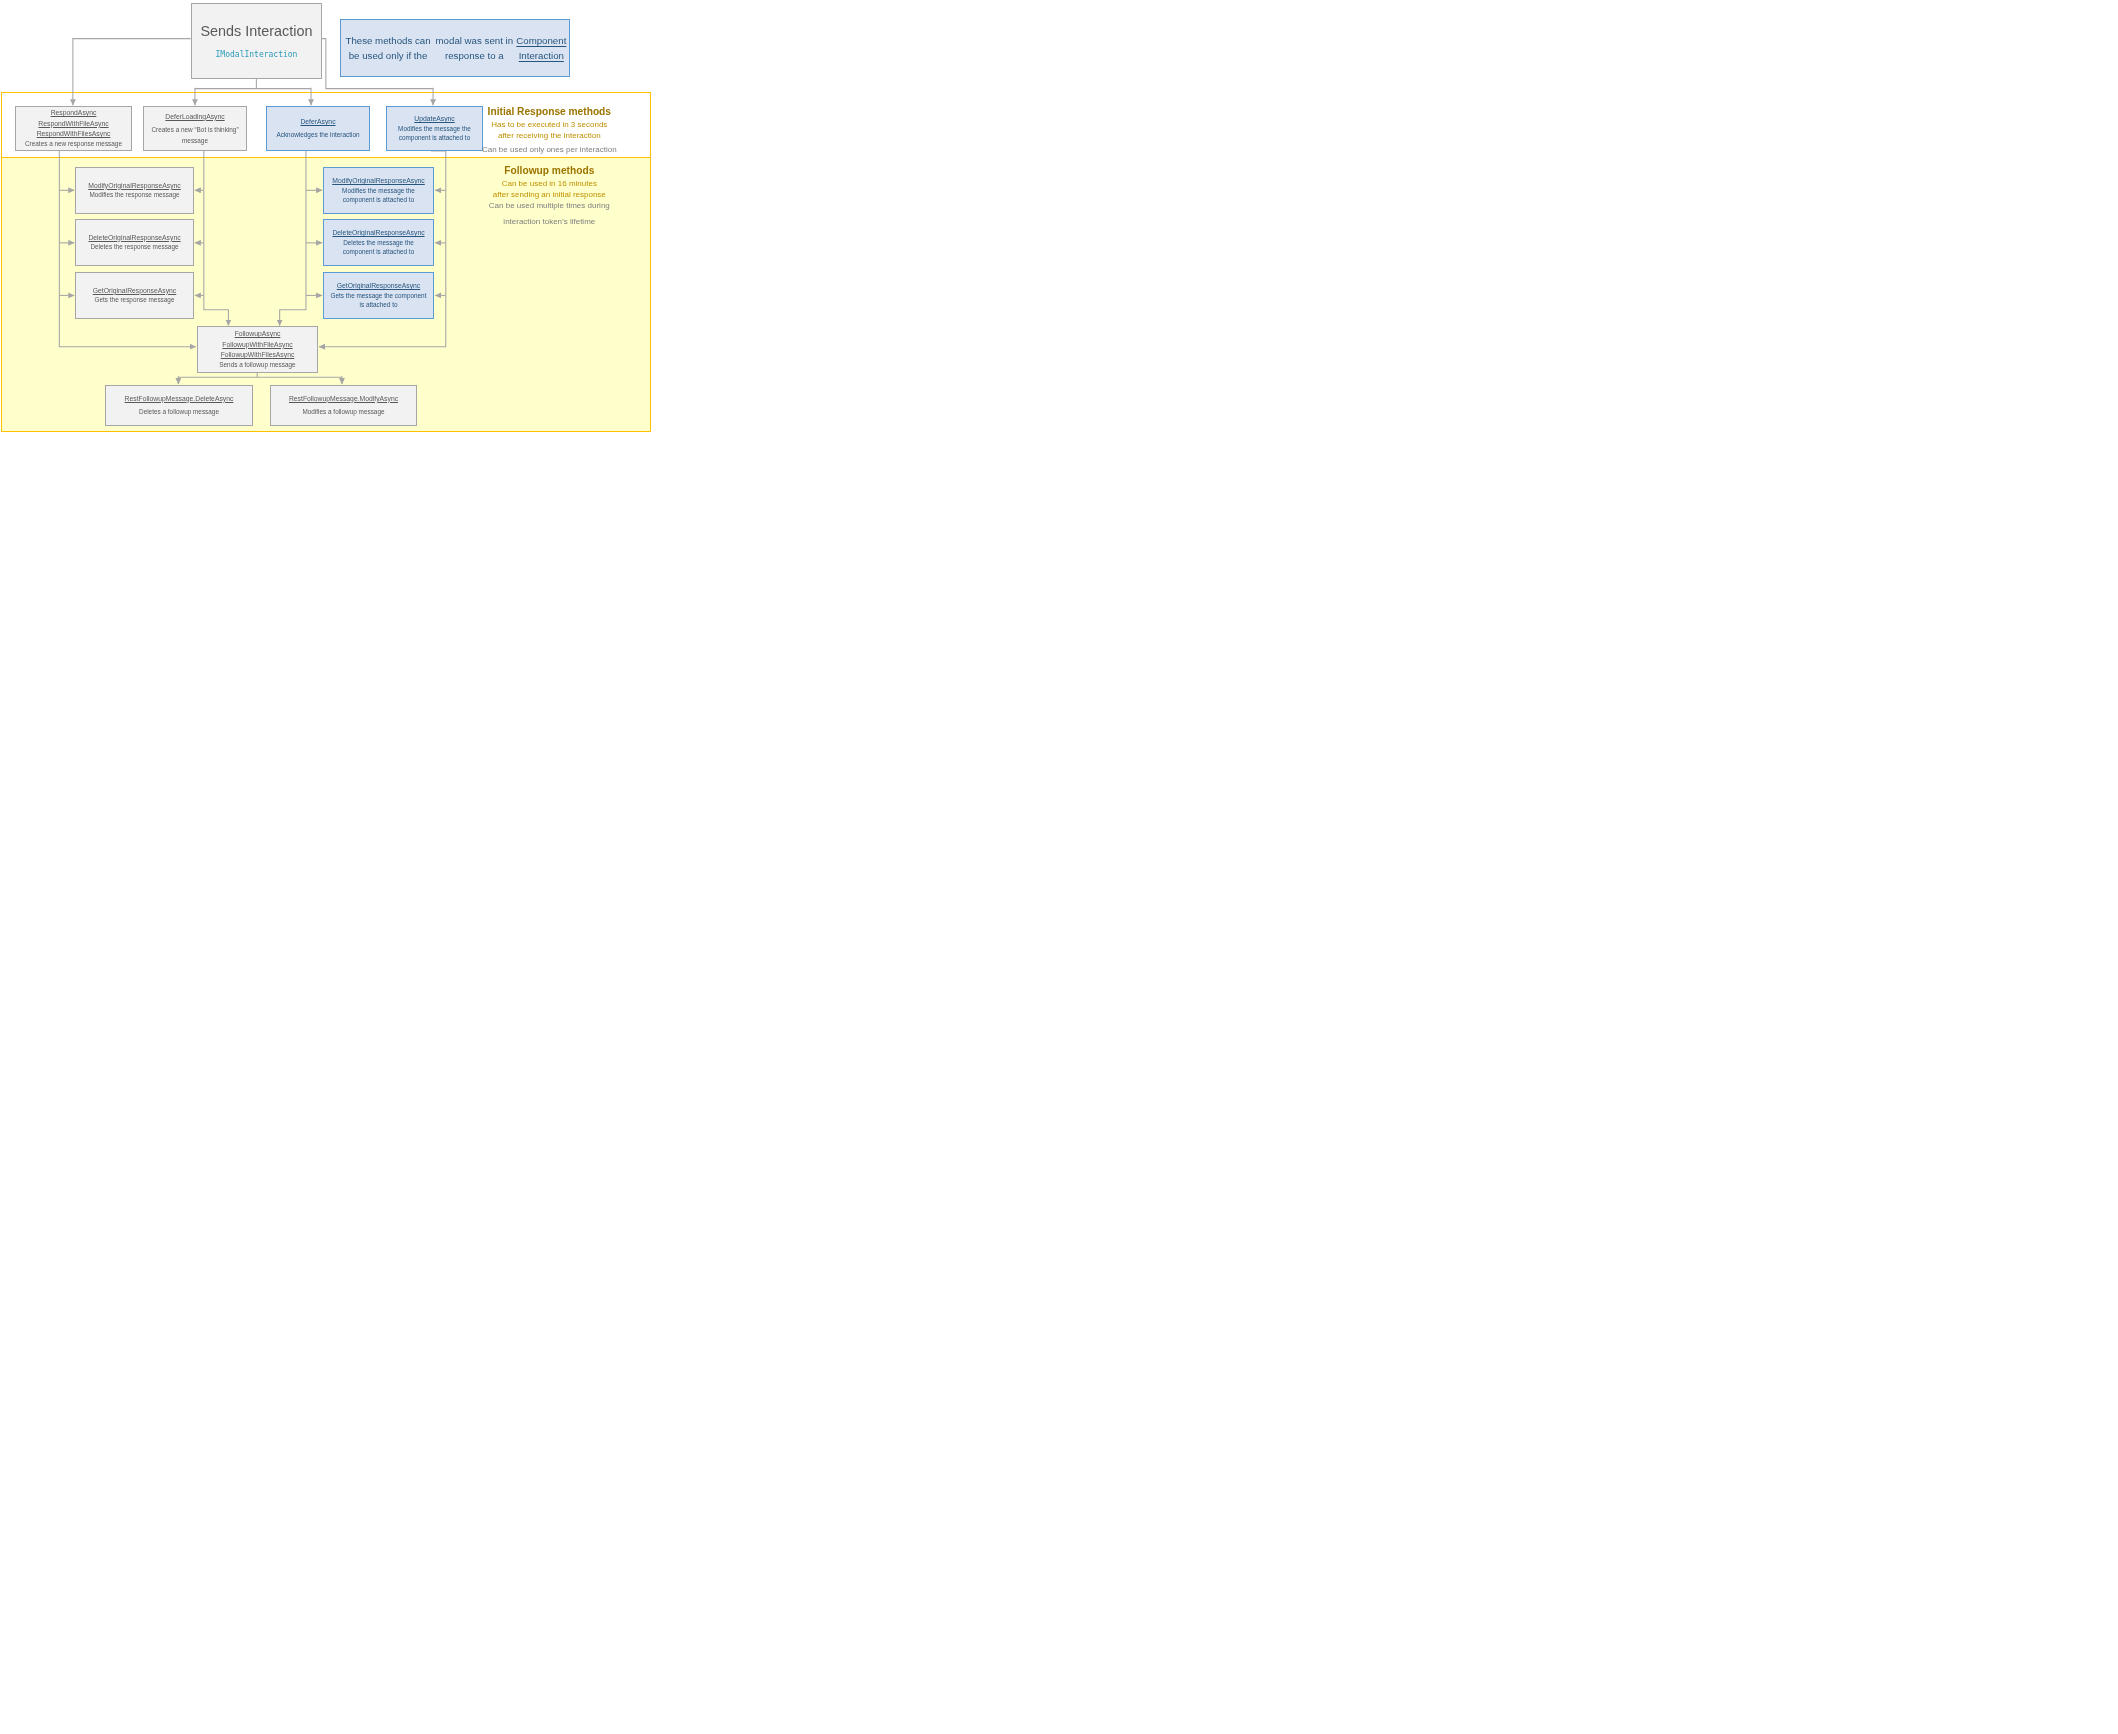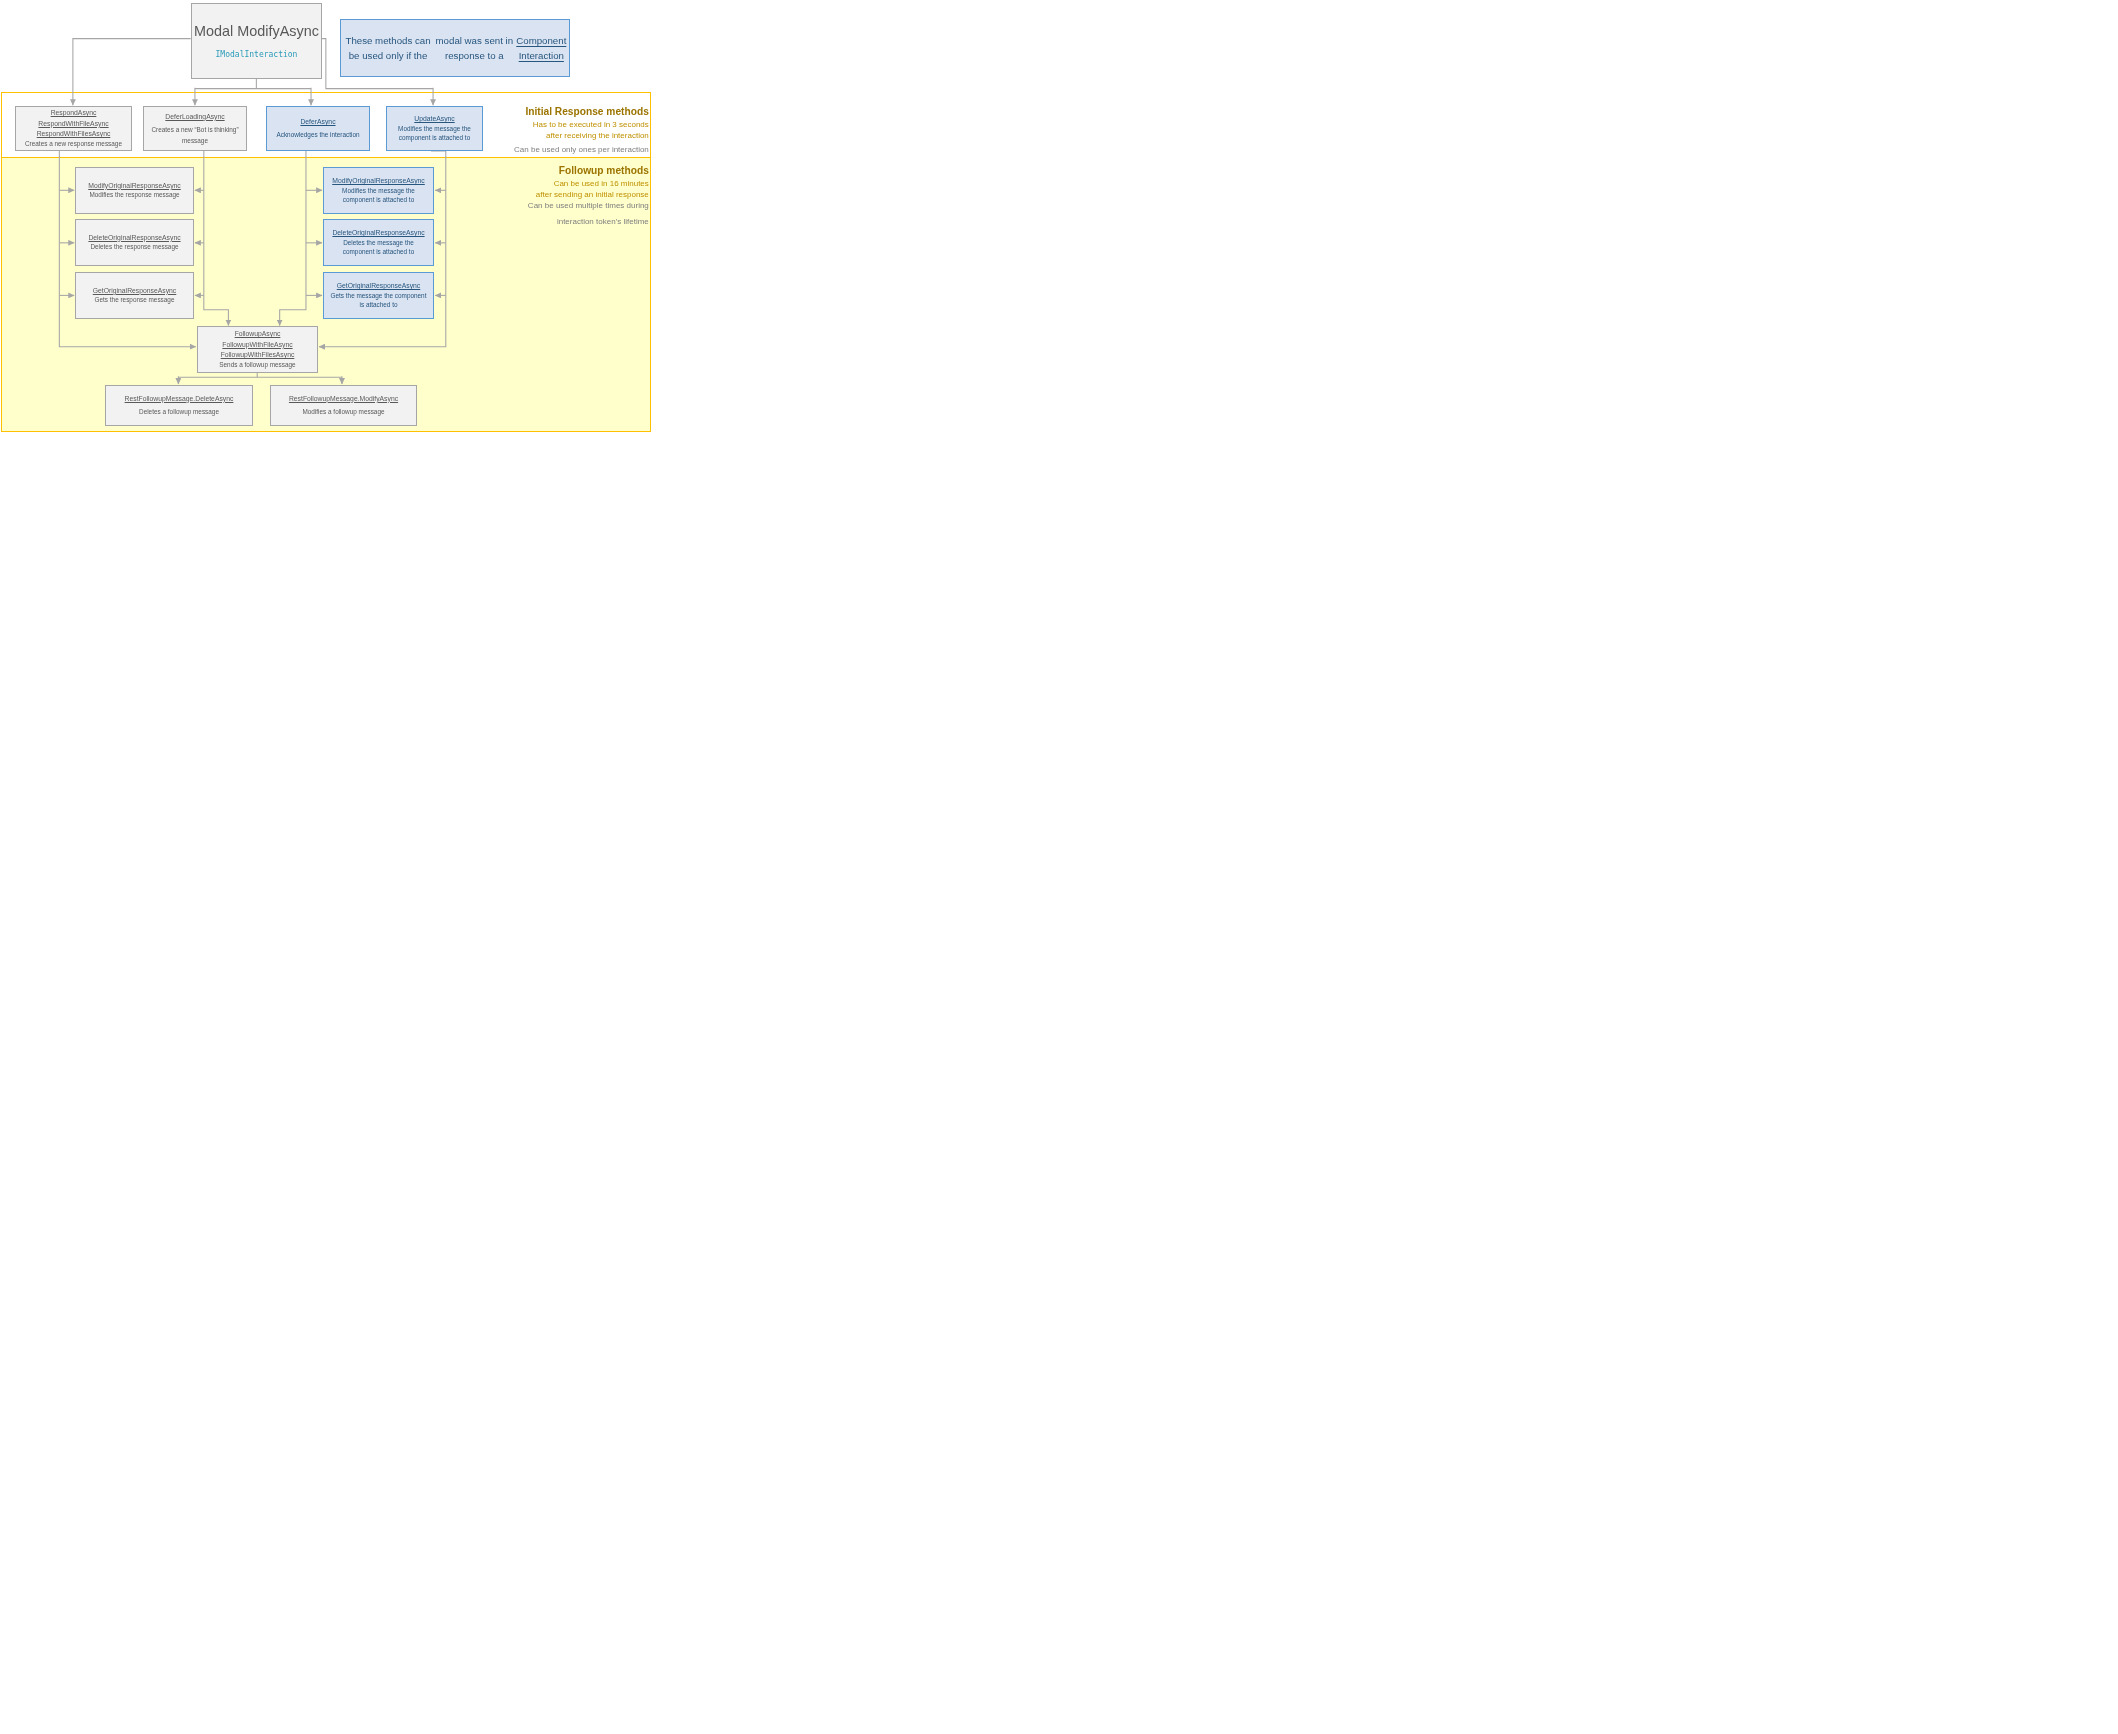--- a/index.html
+++ b/index.html
@@ -36,21 +36,21 @@
   .title-box .mono{font-size:8px;margin-top:11px;color:#2b9bb9;font-family:"DejaVu Sans Mono","Liberation Mono",monospace;text-align:right;}
   
   .note-box{
     position:absolute;left:340px;top:18.6px;width:230px;height:58px;box-sizing:border-box;z-index:2;
     background:#dae3f1;border:1.3px solid #5b9bd5;display:flex;flex-direction:row;
     align-items:center;justify-content:center;text-align:center;color:#27567f;
     font-size:9.7px;line-height:1.55;
   }
   .note-box .link{text-decoration:underline;text-underline-offset:1.7px;}
   
-  .side-label{position:absolute;right:4.2px;text-align:right;z-index:2;}
+  .side-label{position:absolute;right:4.2px;text-align:center;z-index:2;}
   .side-heading{font-size:10.2px;font-weight:bold;color:#9c7400;line-height:1.35;}
   .side-gold{font-size:8px;color:#bf9000;line-height:1.4;}
   .side-gray{font-size:8px;color:#7f7f7f;line-height:1.4;}
   .mt6{margin-top:2.5px;}
   .mt10{margin-top:4.2px;}
 </style>
 </head>
 <body>
 
 <div id="canvas">
@@ -95,21 +95,21 @@
       <path d="M1052,697 L1027,697" marker-end="url(#arrow)"></path>
 
       <path d="M607,880 L607,890"></path>
       <path d="M421,890 L807,890"></path>
       <path d="M421,888 L421,906" marker-end="url(#arrow)"></path>
       <path d="M807,888 L807,906" marker-end="url(#arrow)"></path>
     </g>
   </svg>
 
   <div class="title-box">
-    <div class="big">Modal ModifyAsync</div>
+    <div class="big">Sends Interaction</div>
     <div class="mono">IModalInteraction</div>
   </div>
 
   <div class="note-box">
     <div>These methods can be used only if the</div>
     <div>modal was sent in response to a</div>
     <div class="link">Component Interaction</div>
   </div>
 
   <div class="box gray" style="left:15px;top:106px;width:117px;height:45px;">

